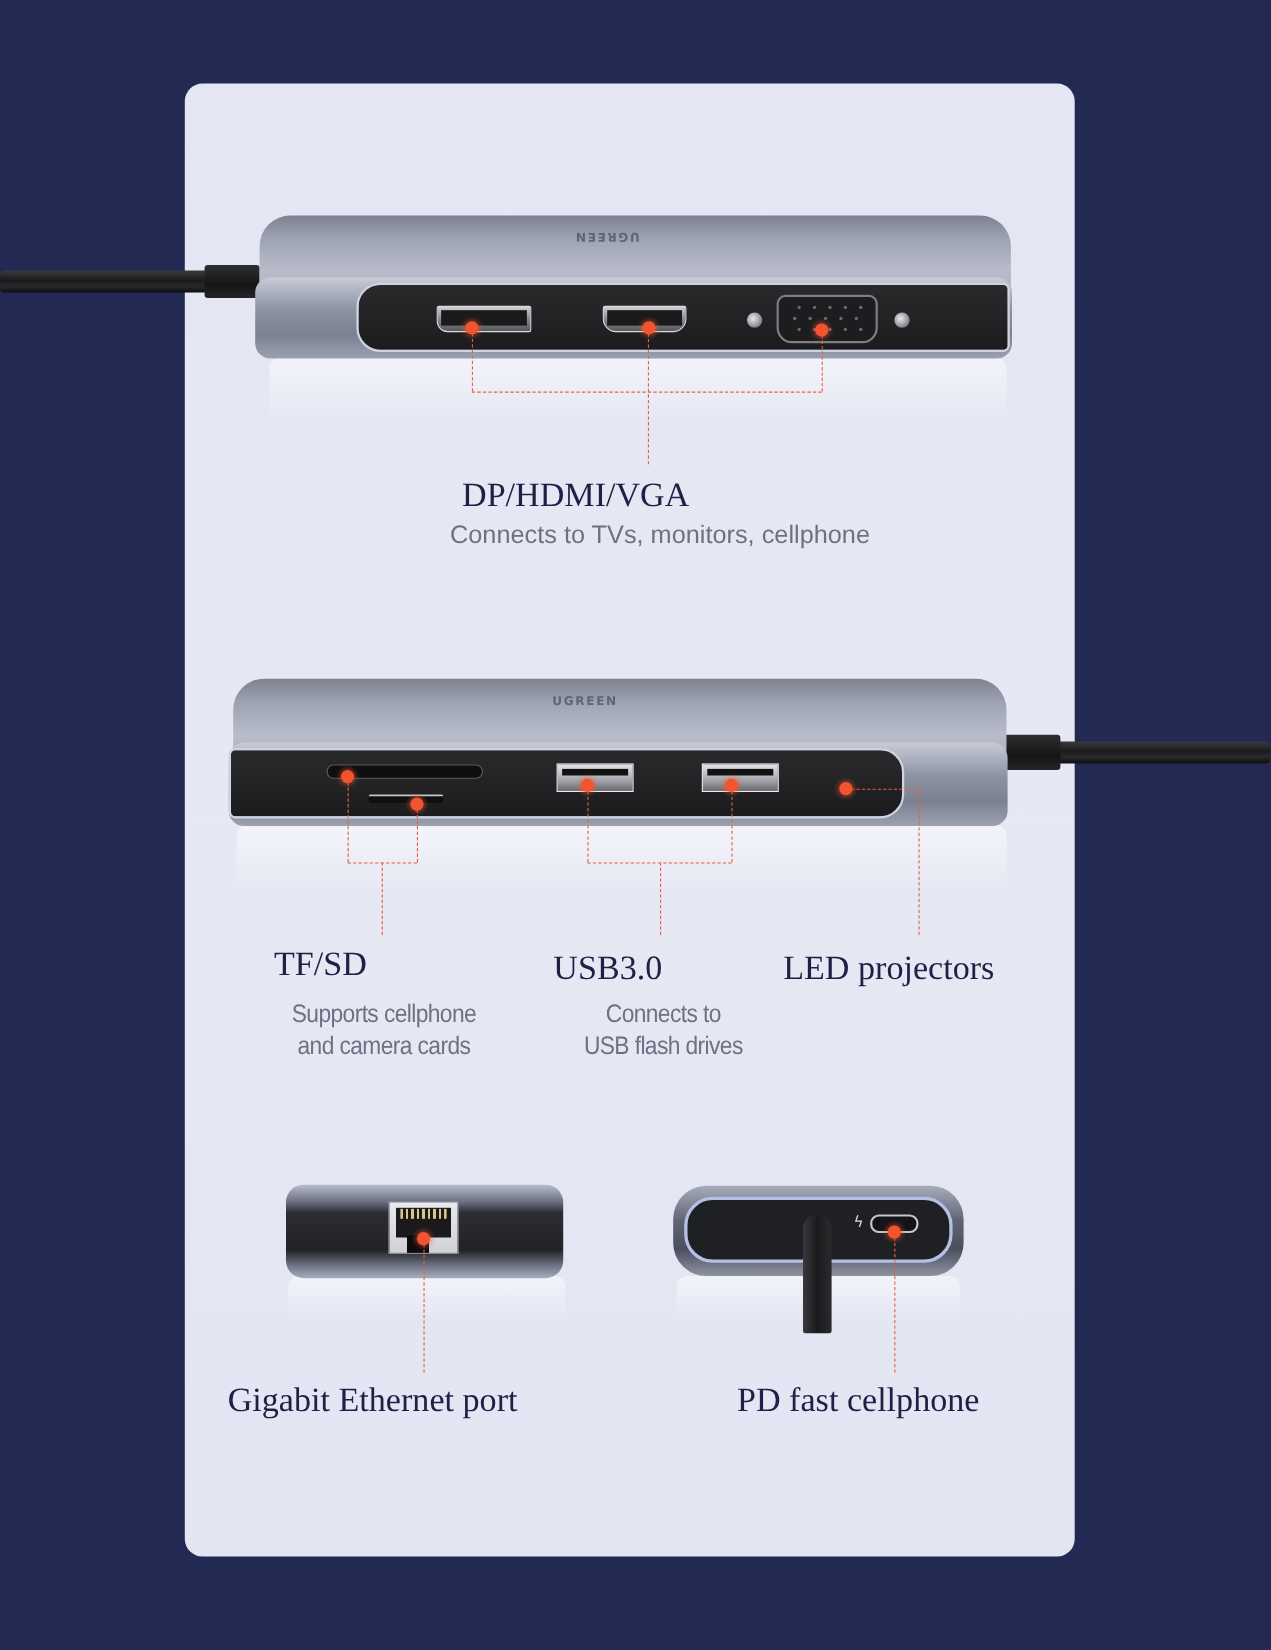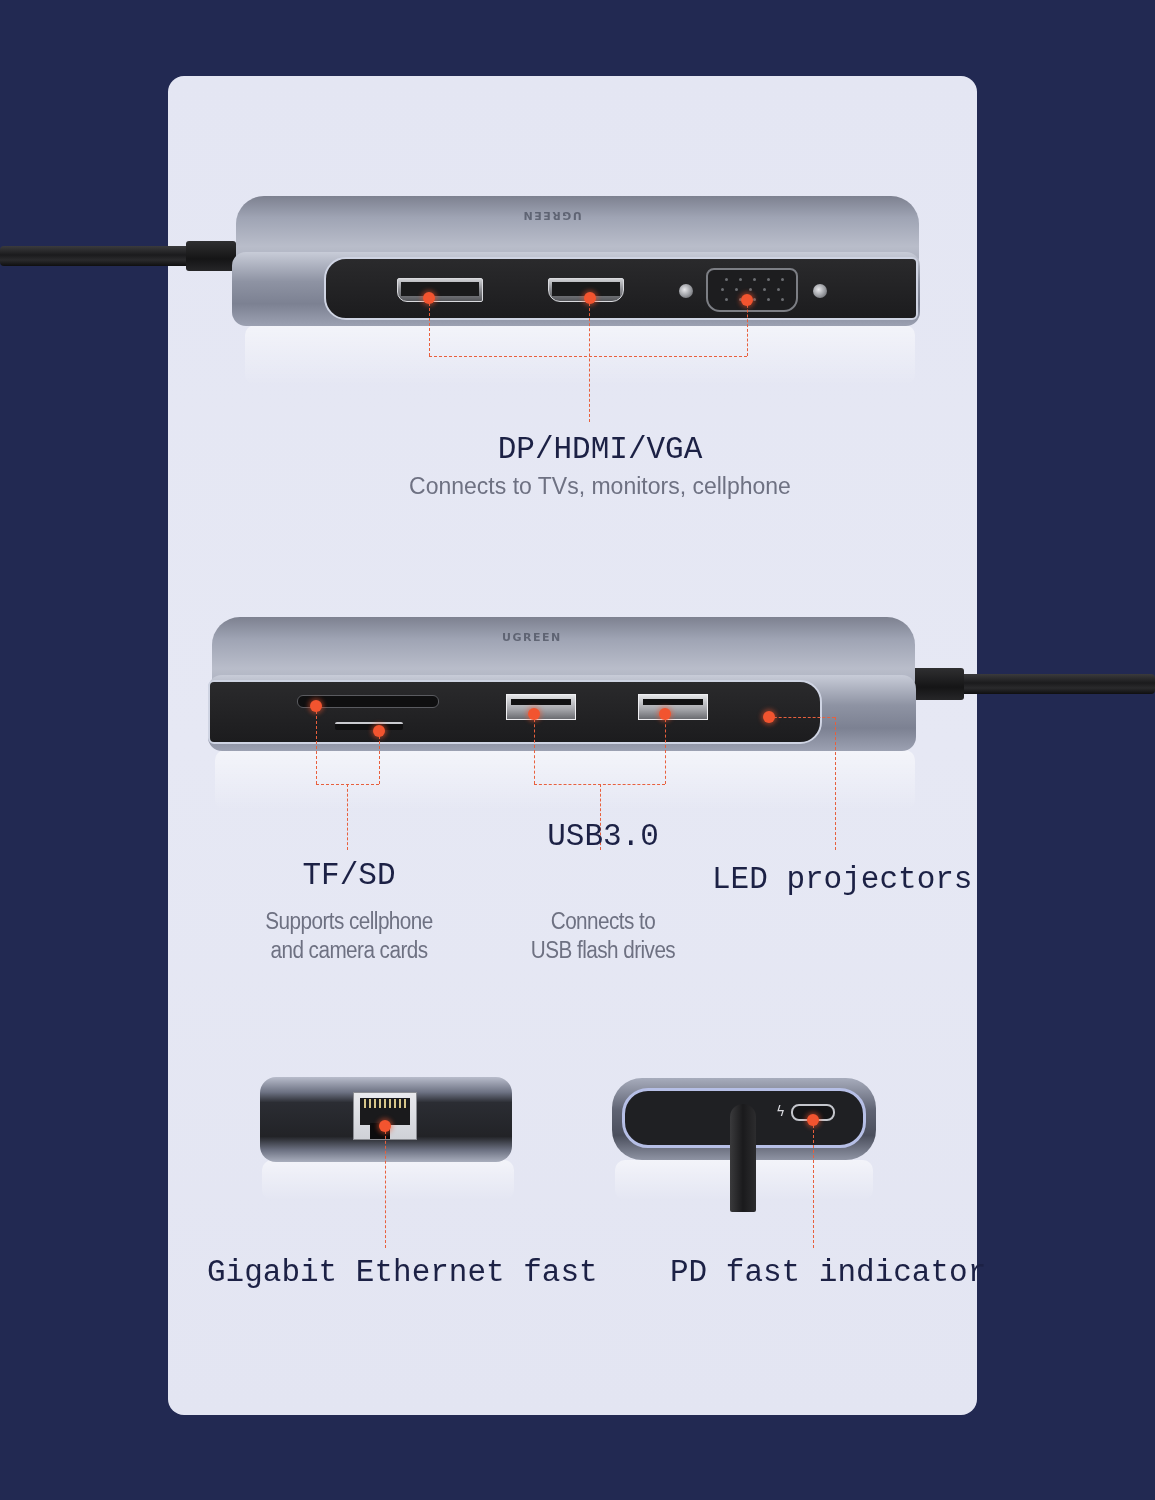--- a/index.html
+++ b/index.html
@@ -126,25 +126,24 @@
     }
     .dash-h {
       position: absolute;
       height: 0;
       border-top: 1px dashed #e8603d;
     }
 
     
     .title {
       position: absolute;
-      font-family: Liberation Mono, monospace;
+      font-family: Liberation Serif, serif;
       color: #1c2145;
       font-size: 31px;
       white-space: nowrap;
-      text-align: center;
     }
     .subtitle {
       position: absolute;
       font-family: "Liberation Sans", sans-serif;
       color: #6e7182;
       font-size: 23px;
       line-height: 29px;
       text-align: center;
       white-space: nowrap;
     }
@@ -296,44 +295,44 @@
   <div class="dot" style="left:379px;top:731px;"></div>
   <div class="dot" style="left:534px;top:714px;"></div>
   <div class="dot" style="left:665px;top:714px;"></div>
   <div class="dot" style="left:769px;top:717px;"></div>
 </div>
 
 <div class="title" style="left:249px;top:858px;width:200px;">TF/SD</div>
 <div class="subtitle narrow" style="left:219px;top:907px;width:260px;">Supports cellphone</div>
 <div class="subtitle narrow" style="left:219px;top:936px;width:260px;">and camera cards</div>
 
-<div class="title" style="left:503px;top:819px;width:200px;">USB3.0</div>
+<div class="title" style="left:503px;top:862px;width:200px;">USB3.0</div>
 <div class="subtitle narrow" style="left:473px;top:907px;width:260px;">Connects to</div>
 <div class="subtitle narrow" style="left:473px;top:936px;width:260px;">USB flash drives</div>
 
 <div class="title" style="left:712px;top:862px;width:240px;">LED projectors</div>
 
 <div>
   <div class="reflect" style="left:262px;top:1160px;width:252px;height:40px;"></div>
   <div class="box-side" style="left:260px;top:1077px;width:252px;height:85px;"></div>
   <div class="rj45" style="left:353px;top:1092px;width:64px;height:48px;">
     <div class="inner"></div>
     <div class="contacts"></div>
     <div class="latch"></div>
   </div>
   <div class="dash-v" style="left:385px;top:1126px;height:122px;"></div>
   <div class="dot" style="left:385px;top:1126px;"></div>
 </div>
 
-<div class="title" style="left:207px;top:1255px;width:350px;">Gigabit Ethernet fast</div>
+<div class="title" style="left:207px;top:1255px;width:350px;">Gigabit Ethernet port</div>
 
 <div>
   <div class="reflect" style="left:615px;top:1160px;width:258px;height:40px;"></div>
   <div class="pod" style="left:612px;top:1078px;width:264px;height:82px;"></div>
   <div class="pod-face" style="left:622px;top:1088px;width:244px;height:60px;"></div>
   <div class="cable" style="left:730px;top:1104px;width:26px;height:108px;background:linear-gradient(90deg,#3a3a3c 0%,#1a1a1c 50%,#2c2c2e 100%);border-radius:13px 13px 2px 2px;"></div>
   <div class="bolt" style="left:776px;top:1104px;">ϟ</div>
   <div class="typec" style="left:791px;top:1104px;width:44px;height:17px;"></div>
   <div class="dash-v" style="left:813px;top:1120px;height:128px;"></div>
   <div class="dot" style="left:813px;top:1120px;"></div>
 </div>
 
-<div class="title" style="left:670px;top:1255px;width:280px;">PD fast indicator</div>
+<div class="title" style="left:670px;top:1255px;width:280px;">PD fast cellphone</div>
 
 </body></html>

